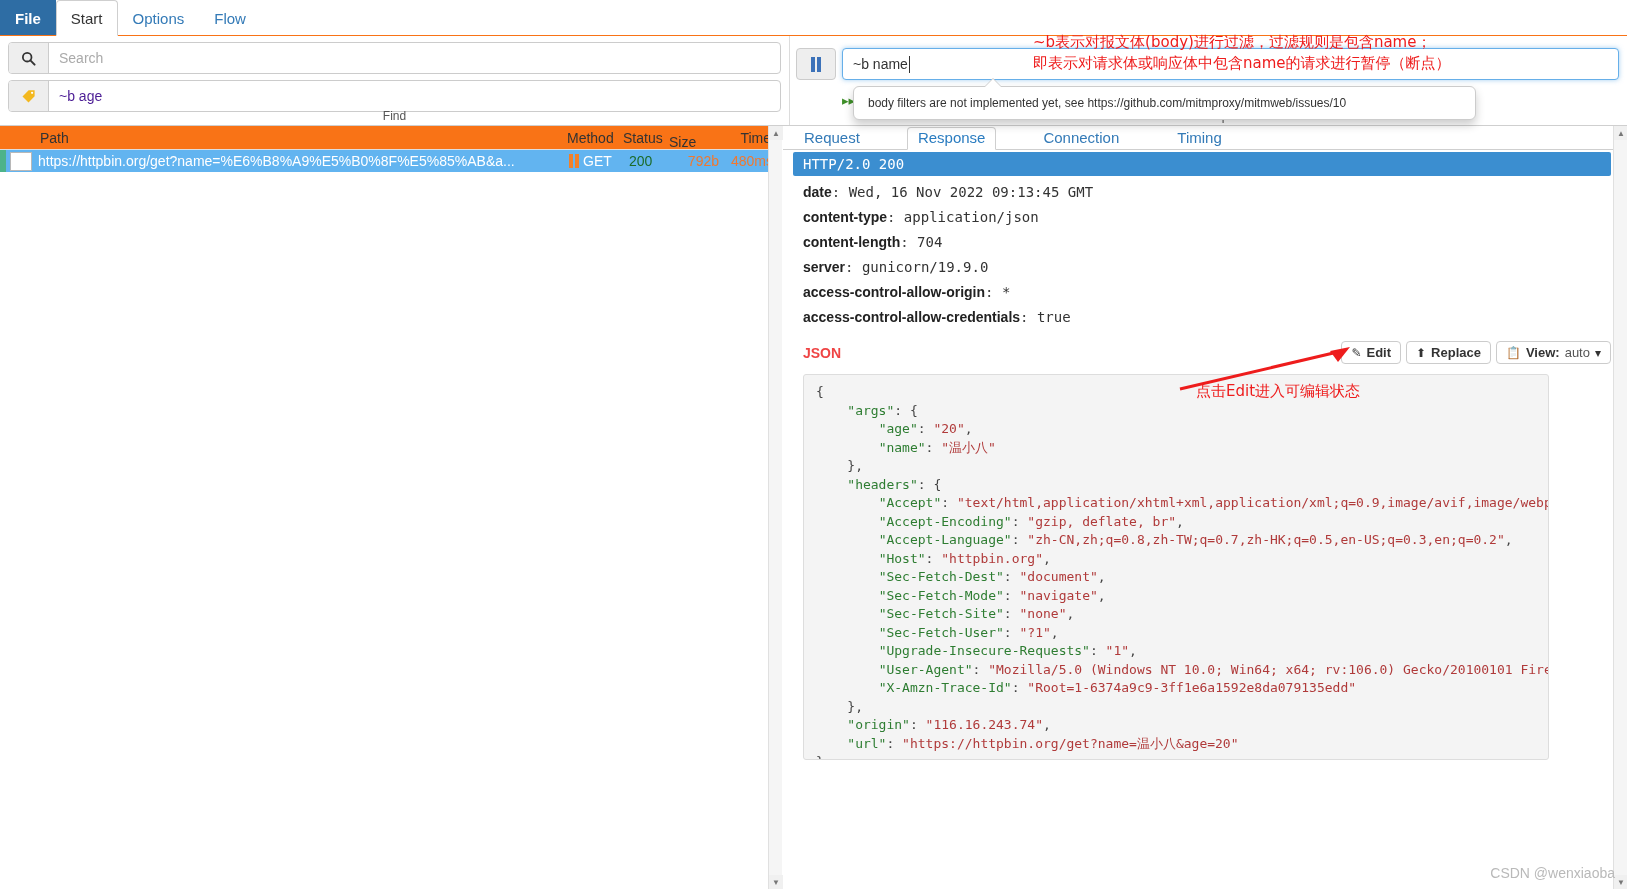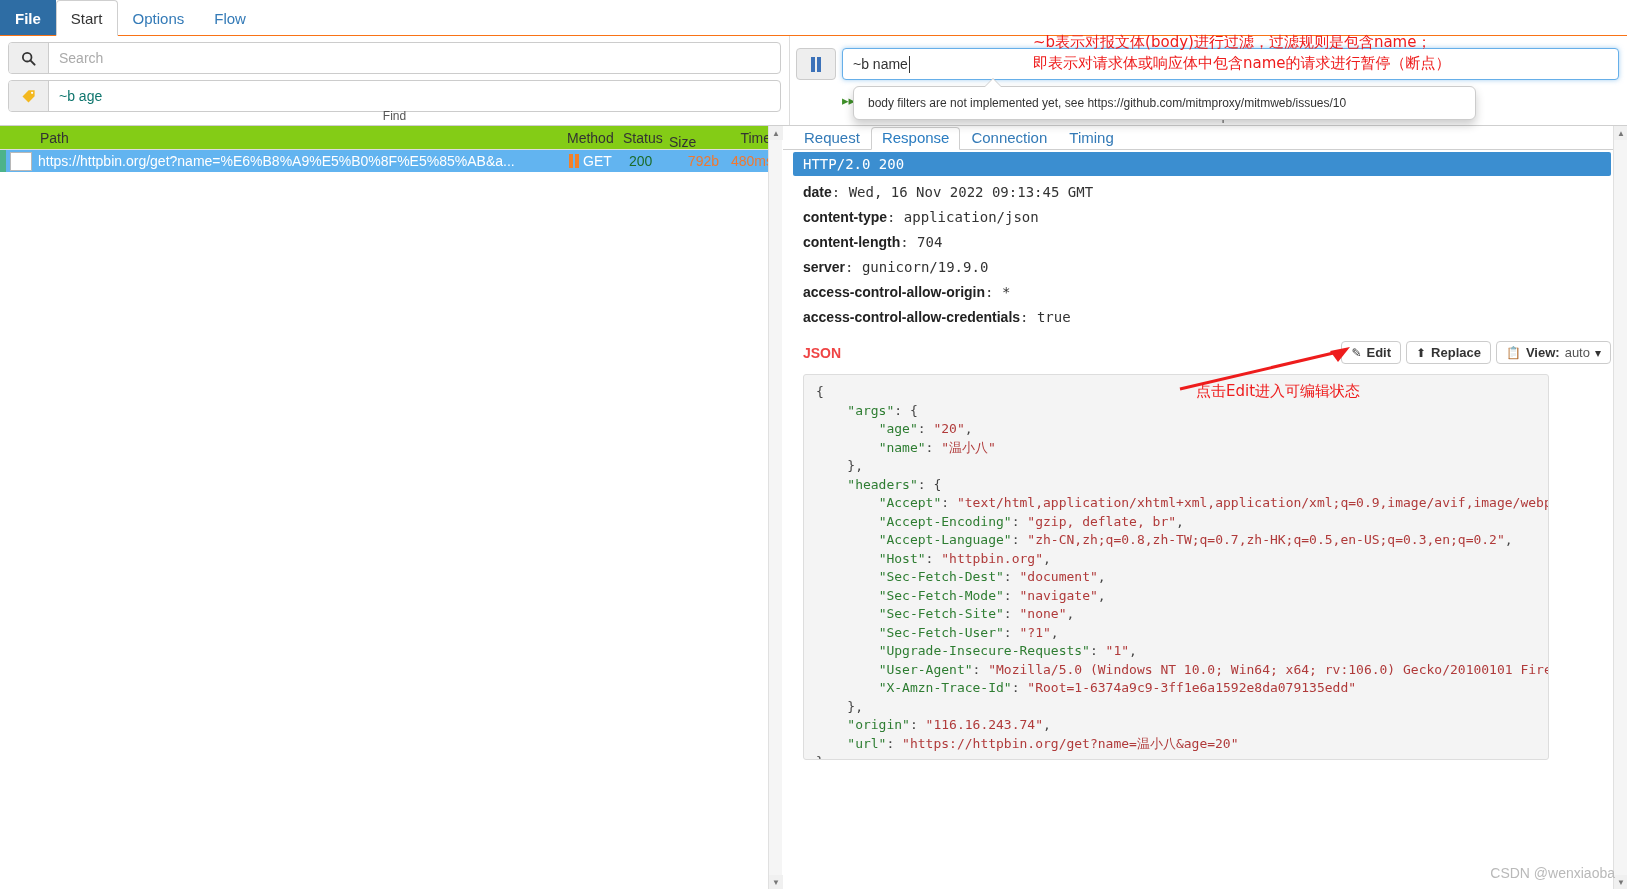--- a/index.html
+++ b/index.html
@@ -75,21 +75,21 @@
     width: 40px; min-width: 40px;
     background: #eeeeee;
     border-right: 1px solid #cccccc;
     display: flex; align-items: center; justify-content: center;
     font-size: 15px; color: #333;
   }
   .input-addon.tag { color: #f0ad20; font-size: 16px; }
   .text-input {
     flex: 1; border: none; outline: none;
     padding: 0 10px;
-    font-size: 14px; color: #0f766e;
+    font-size: 14px; color: #4c1d95;
     font-family: "Liberation Sans", sans-serif;
     background: transparent;
   }
   .text-input::placeholder { color: #aaaaaa; }
 
   
   .tool-section.intercept {
     flex: 1;
     display: flex;
     padding-left: 0;
@@ -183,21 +183,21 @@
 
   
   .flow-list {
     position: absolute; left: 0; top: 126px;
     width: 782px; height: 763px;
     background: #ffffff;
     border-right: 1px solid #cfcfcf;
   }
   .flow-head {
     display: flex; height: 24px;
-    background: #84cc16;
+    background: #f97316;
     border-bottom: 1px solid #dddddd;
     font-size: 14px; color: #333;
     align-items: center;
   }
   .fh-path { flex: 1; padding-left: 40px; }
   .fh-method { width: 56px; text-align: left; }
   .fh-status { width: 46px; }
   .fh-size { width: 50px; margin-top: 8px; }
   .fh-time { width: 62px; text-align: right; padding-right: 10px; }
 
@@ -249,20 +249,21 @@
     position: absolute; left: 783px; top: 126px;
     width: 844px; height: 763px;
     background: #ffffff;
   }
   .tabs {
     display: flex; align-items: flex-end;
     height: 24px;
     border-bottom: 1px solid #cfcfcf;
     padding-left: 10px;
     background: #ffffff;
+    gap: 36px;
   }
   .tab {
     font-size: 15px; color: #337ab7;
     padding: 1px 10px 3px 10px;
     cursor: pointer;
     border: 1px solid transparent; border-bottom: none;
     position: relative;
   }
   .tab.active {
     background: #ffffff;

